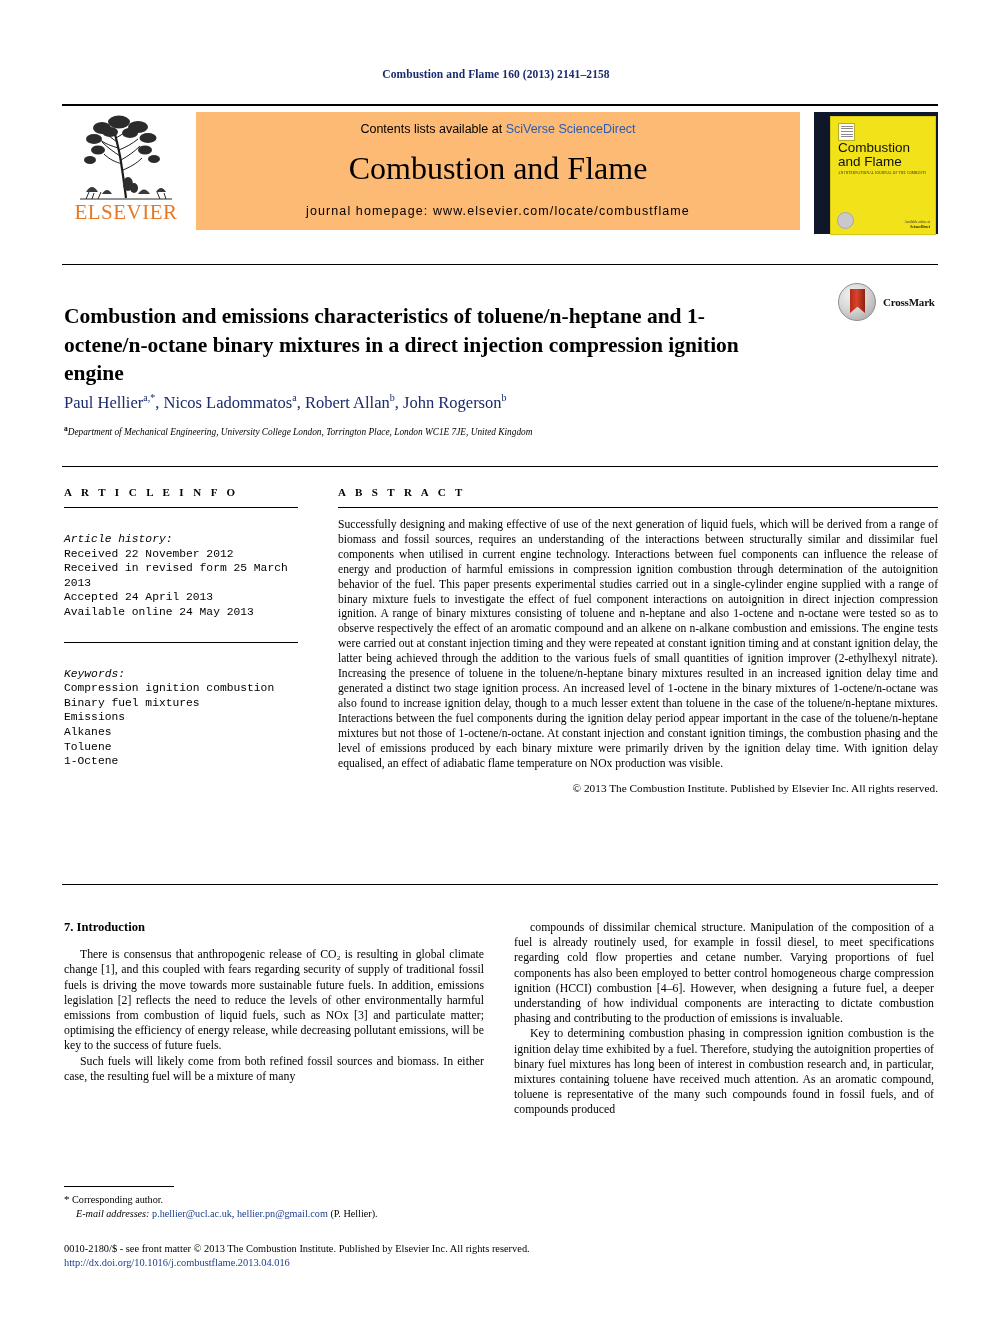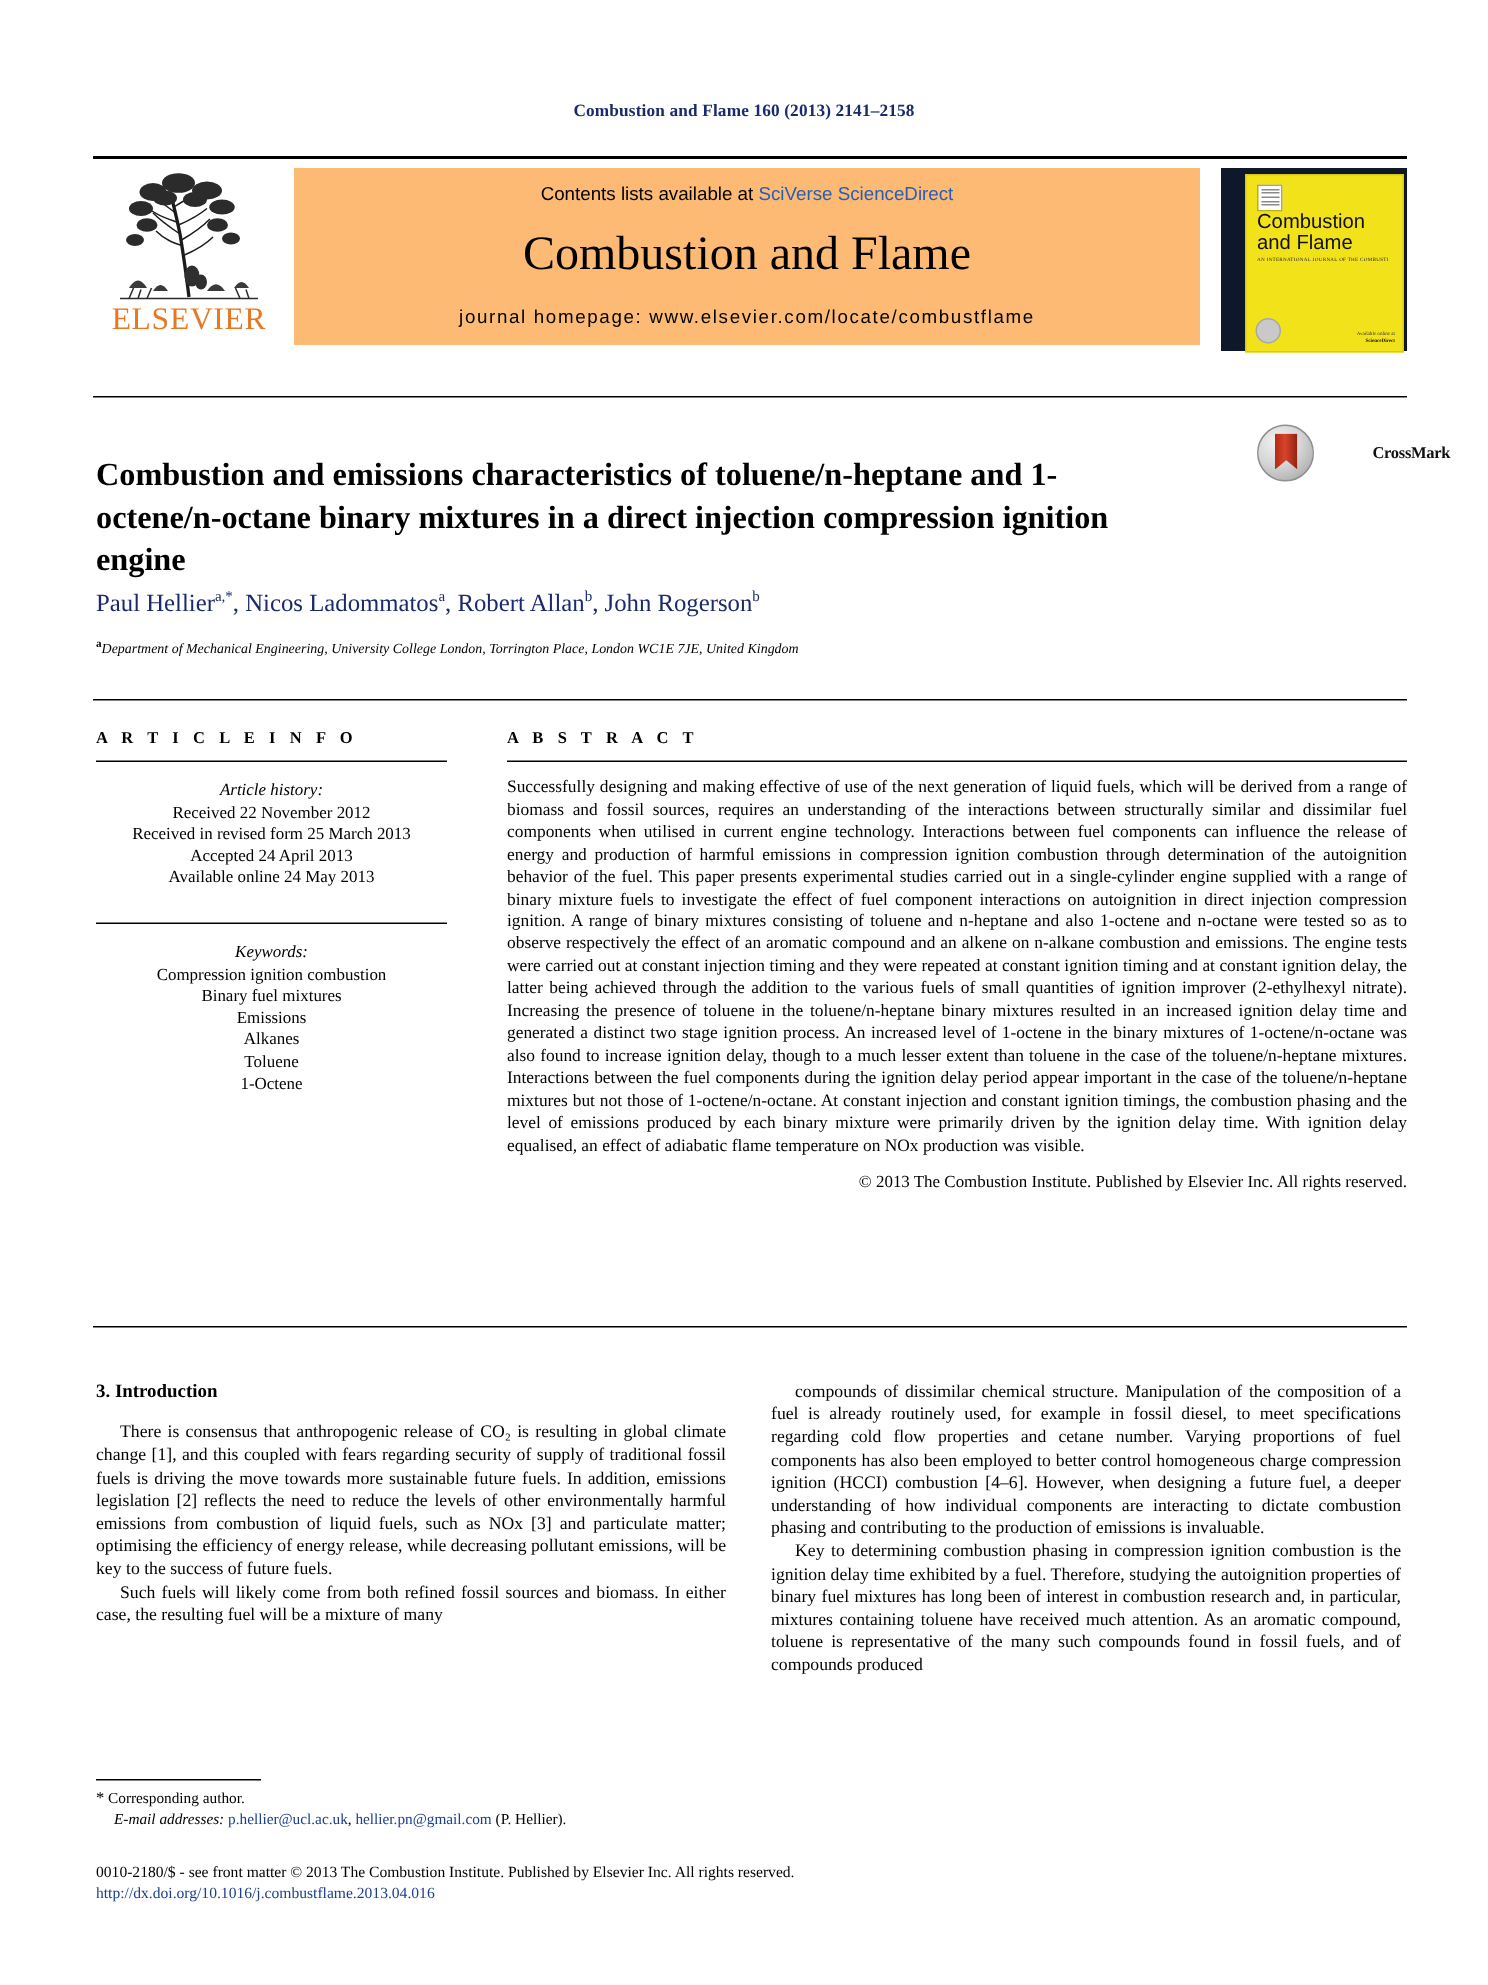--- a/index.html
+++ b/index.html
@@ -213,21 +213,20 @@
     clip-path: polygon(0 0, 100% 0, 100% 100%, 50% 74%, 0 100%);
   }
   .crossmark-label {
     position: absolute;
     left: 45px; top: 13px;
     font-family: "Liberation Serif", serif;
     font-size: 11px;
     font-weight: bold;
     color: #111;
     letter-spacing: -.2px;
-    margin-left: 32px;
   }
 
   
   .authors {
     position: absolute;
     left: 64px; top: 392px;
     width: 870px;
     font-family: "Liberation Serif", serif;
     font-size: 16.5px;
     color: #1a2a6c;
@@ -270,26 +269,25 @@
     font-size: 11px;
     font-weight: bold;
     letter-spacing: 3.4px;
     color: #000;
   }
   .thin-rule {
     border-top: 1.6px solid #000;
     margin-top: 9px;
   }
   .info-group {
-    margin-top: 12px;
-    font-family: Liberation Serif, serif;
+    margin-top: 24px;
+    font-family: Liberation Mono, monospace;
     font-size: 11.3px;
     line-height: 14.6px;
     color: #000;
-    text-align: center;
   }
   .info-group .lbl {
     font-style: italic;
   }
   .kw-rule {
     border-top: 1.1px solid #000;
     margin-top: 22px;
   }
   .abstract-text {
     margin-top: 10px;
@@ -504,21 +502,21 @@
   <div class="abs-col">
     <div class="sec-head">A B S T R A C T</div>
     <div class="thin-rule"></div>
     <div class="abstract-text">Successfully designing and making effective of use of the next generation of liquid fuels, which will be derived from a range of biomass and fossil sources, requires an understanding of the interactions between structurally similar and dissimilar fuel components when utilised in current engine technology. Interactions between fuel components can influence the release of energy and production of harmful emissions in compression ignition combustion through determination of the autoignition behavior of the fuel. This paper presents experimental studies carried out in a single-cylinder engine supplied with a range of binary mixture fuels to investigate the effect of fuel component interactions on autoignition in direct injection compression ignition. A range of binary mixtures consisting of toluene and n-heptane and also 1-octene and n-octane were tested so as to observe respectively the effect of an aromatic compound and an alkene on n-alkane combustion and emissions. The engine tests were carried out at constant injection timing and they were repeated at constant ignition timing and at constant ignition delay, the latter being achieved through the addition to the various fuels of small quantities of ignition improver (2-ethylhexyl nitrate). Increasing the presence of toluene in the toluene/n-heptane binary mixtures resulted in an increased ignition delay time and generated a distinct two stage ignition process. An increased level of 1-octene in the binary mixtures of 1-octene/n-octane was also found to increase ignition delay, though to a much lesser extent than toluene in the case of the toluene/n-heptane mixtures. Interactions between the fuel components during the ignition delay period appear important in the case of the toluene/n-heptane mixtures but not those of 1-octene/n-octane. At constant injection and constant ignition timings, the combustion phasing and the level of emissions produced by each binary mixture were primarily driven by the ignition delay time. With ignition delay equalised, an effect of adiabatic flame temperature on NOx production was visible.</div>
     <div class="copyright">© 2013 The Combustion Institute. Published by Elsevier Inc. All rights reserved.</div>
   </div>
 
   <div class="info-rule-bot"></div>
 
   <div class="body-col left">
-    <h2>3. Introduction</h2>
+    <h2>7. Introduction</h2>
     <p>There is consensus that anthropogenic release of CO₂ is resulting in global climate change [1], and this coupled with fears regarding security of supply of traditional fossil fuels is driving the move towards more sustainable future fuels. In addition, emissions legislation [2] reflects the need to reduce the levels of other environmentally harmful emissions from combustion of liquid fuels, such as NOx [3] and particulate matter; optimising the efficiency of energy release, while decreasing pollutant emissions, will be key to the success of future fuels.</p>
     <p>Such fuels will likely come from both refined fossil sources and biomass. In either case, the resulting fuel will be a mixture of many</p>
   </div>
 
   <div class="body-col right">
     <p>compounds of dissimilar chemical structure. Manipulation of the composition of a fuel is already routinely used, for example in fossil diesel, to meet specifications regarding cold flow properties and cetane number. Varying proportions of fuel components has also been employed to better control homogeneous charge compression ignition (HCCI) combustion [4–6]. However, when designing a future fuel, a deeper understanding of how individual components are interacting to dictate combustion phasing and contributing to the production of emissions is invaluable.</p>
     <p>Key to determining combustion phasing in compression ignition combustion is the ignition delay time exhibited by a fuel. Therefore, studying the autoignition properties of binary fuel mixtures has long been of interest in combustion research and, in particular, mixtures containing toluene have received much attention. As an aromatic compound, toluene is representative of the many such compounds found in fossil fuels, and of compounds produced</p>
   </div>
 
   <div class="foot-rule"></div>

